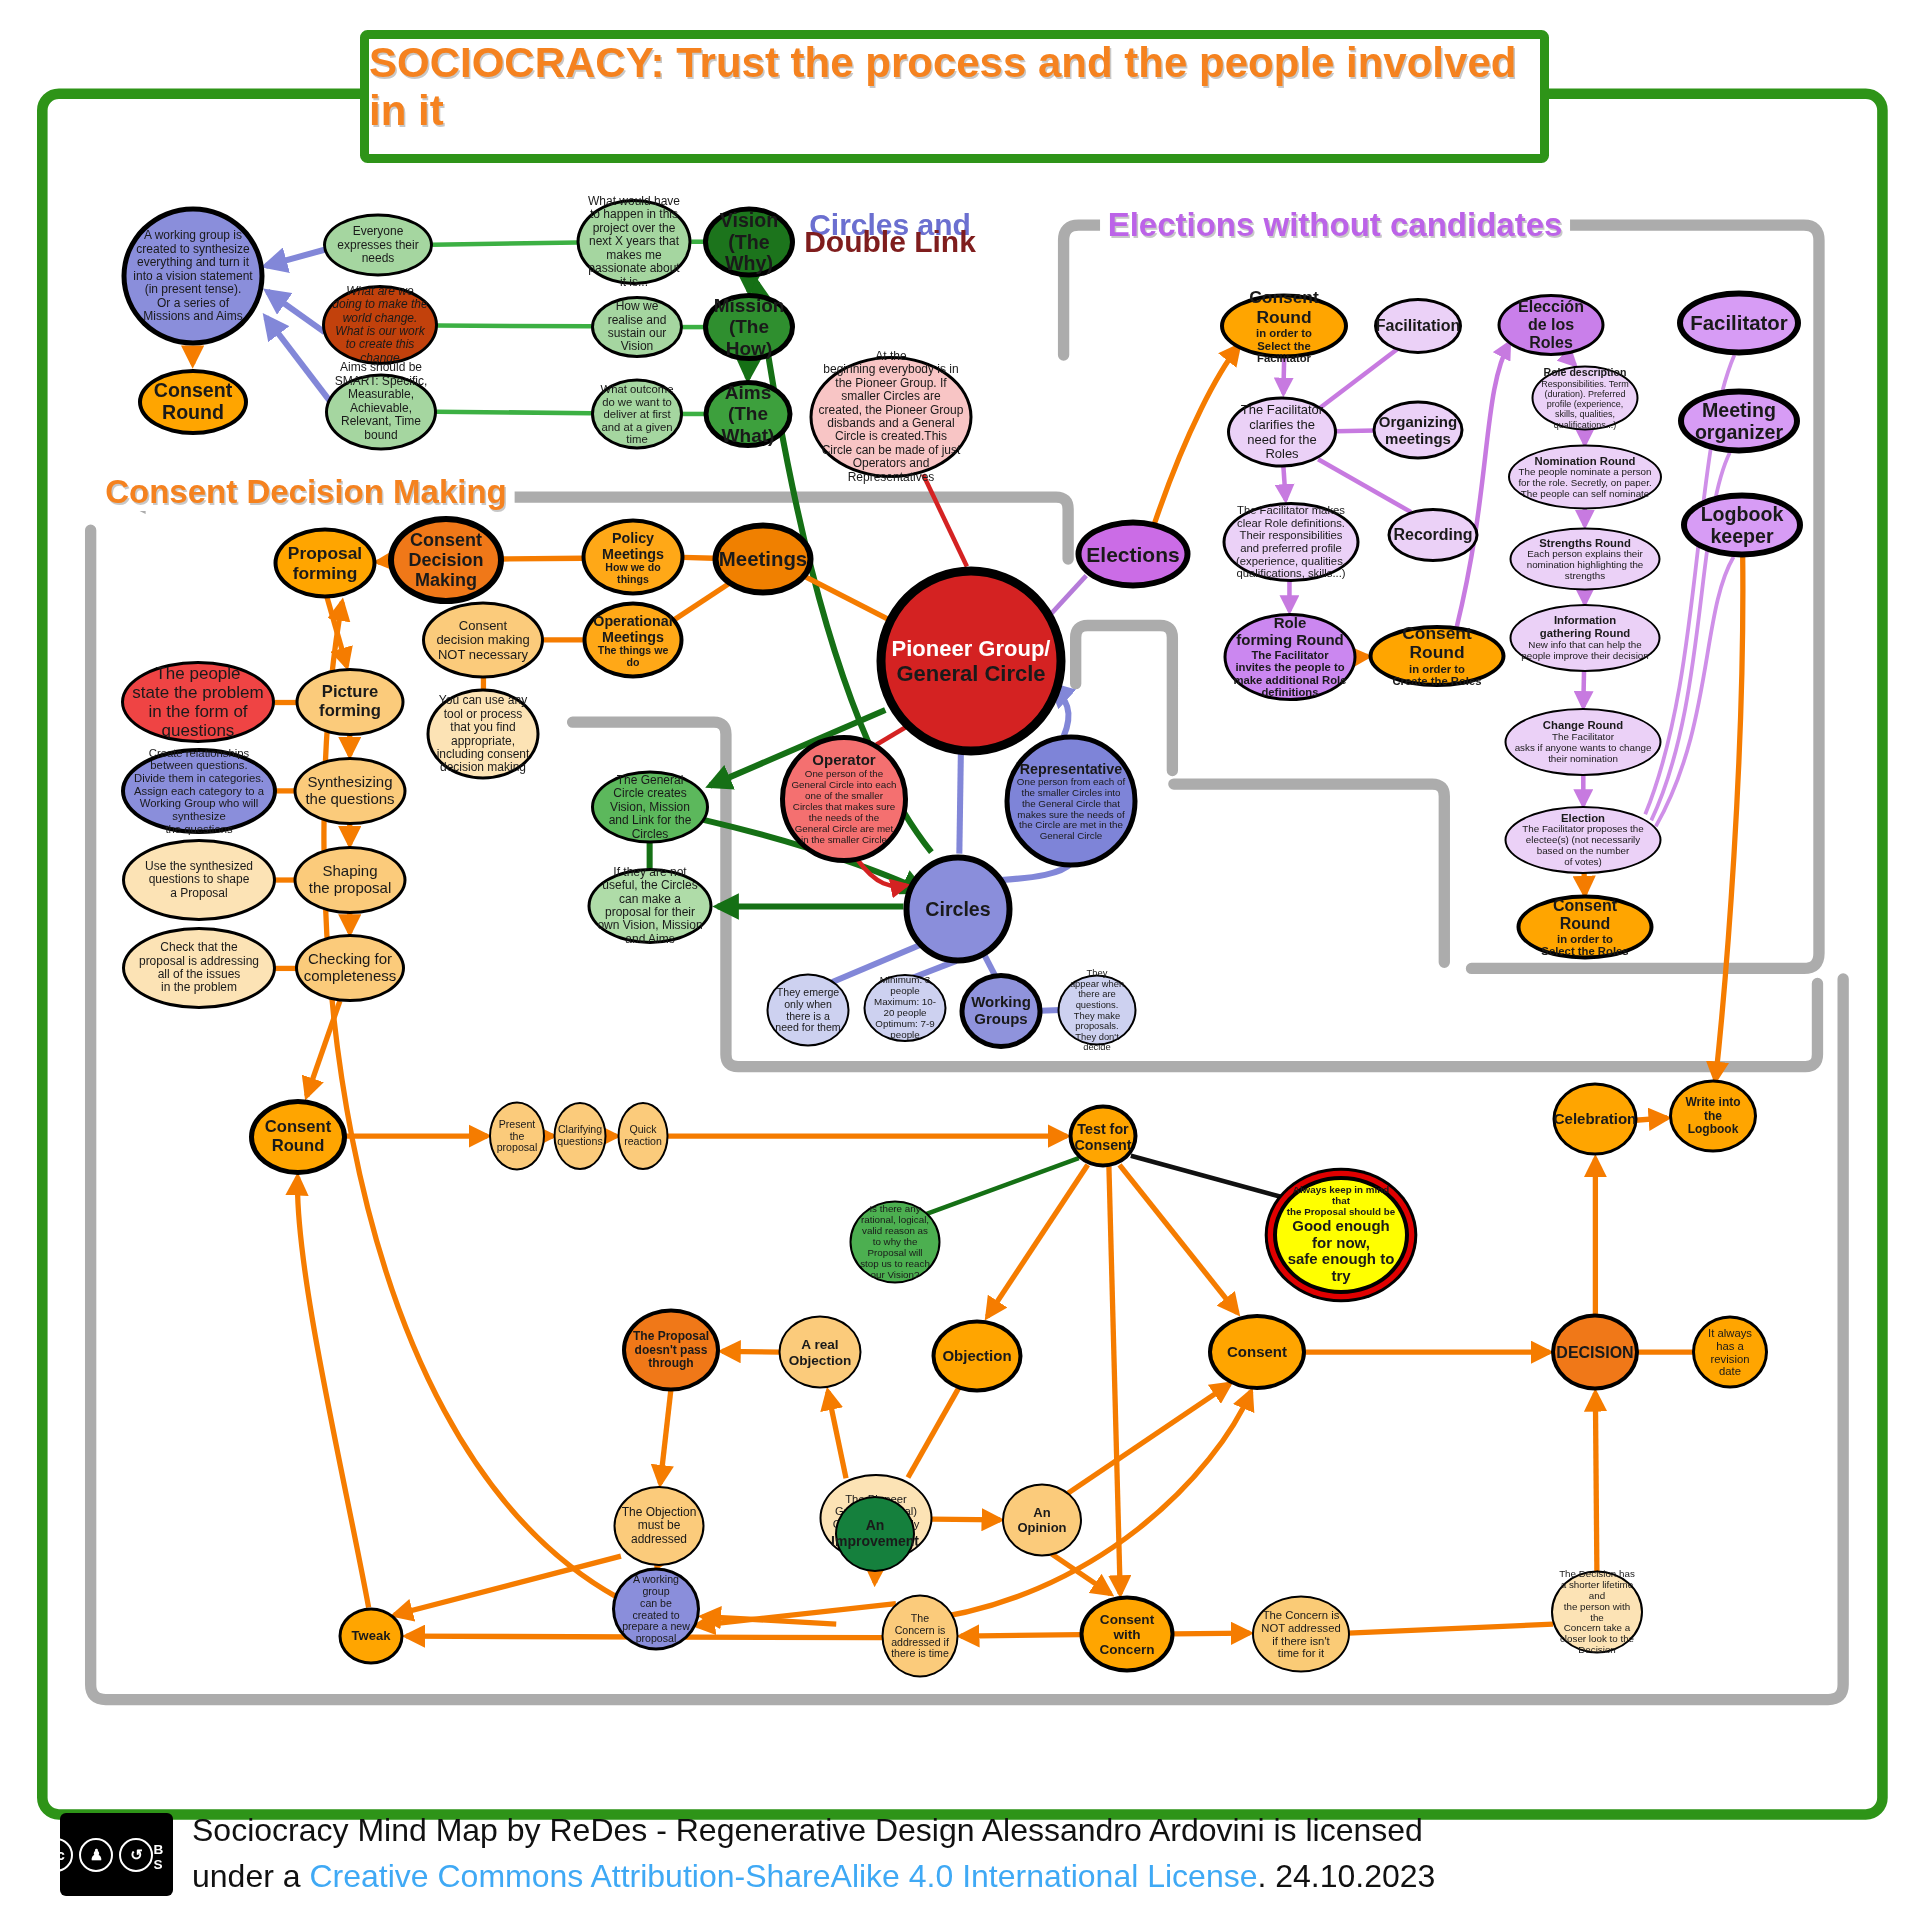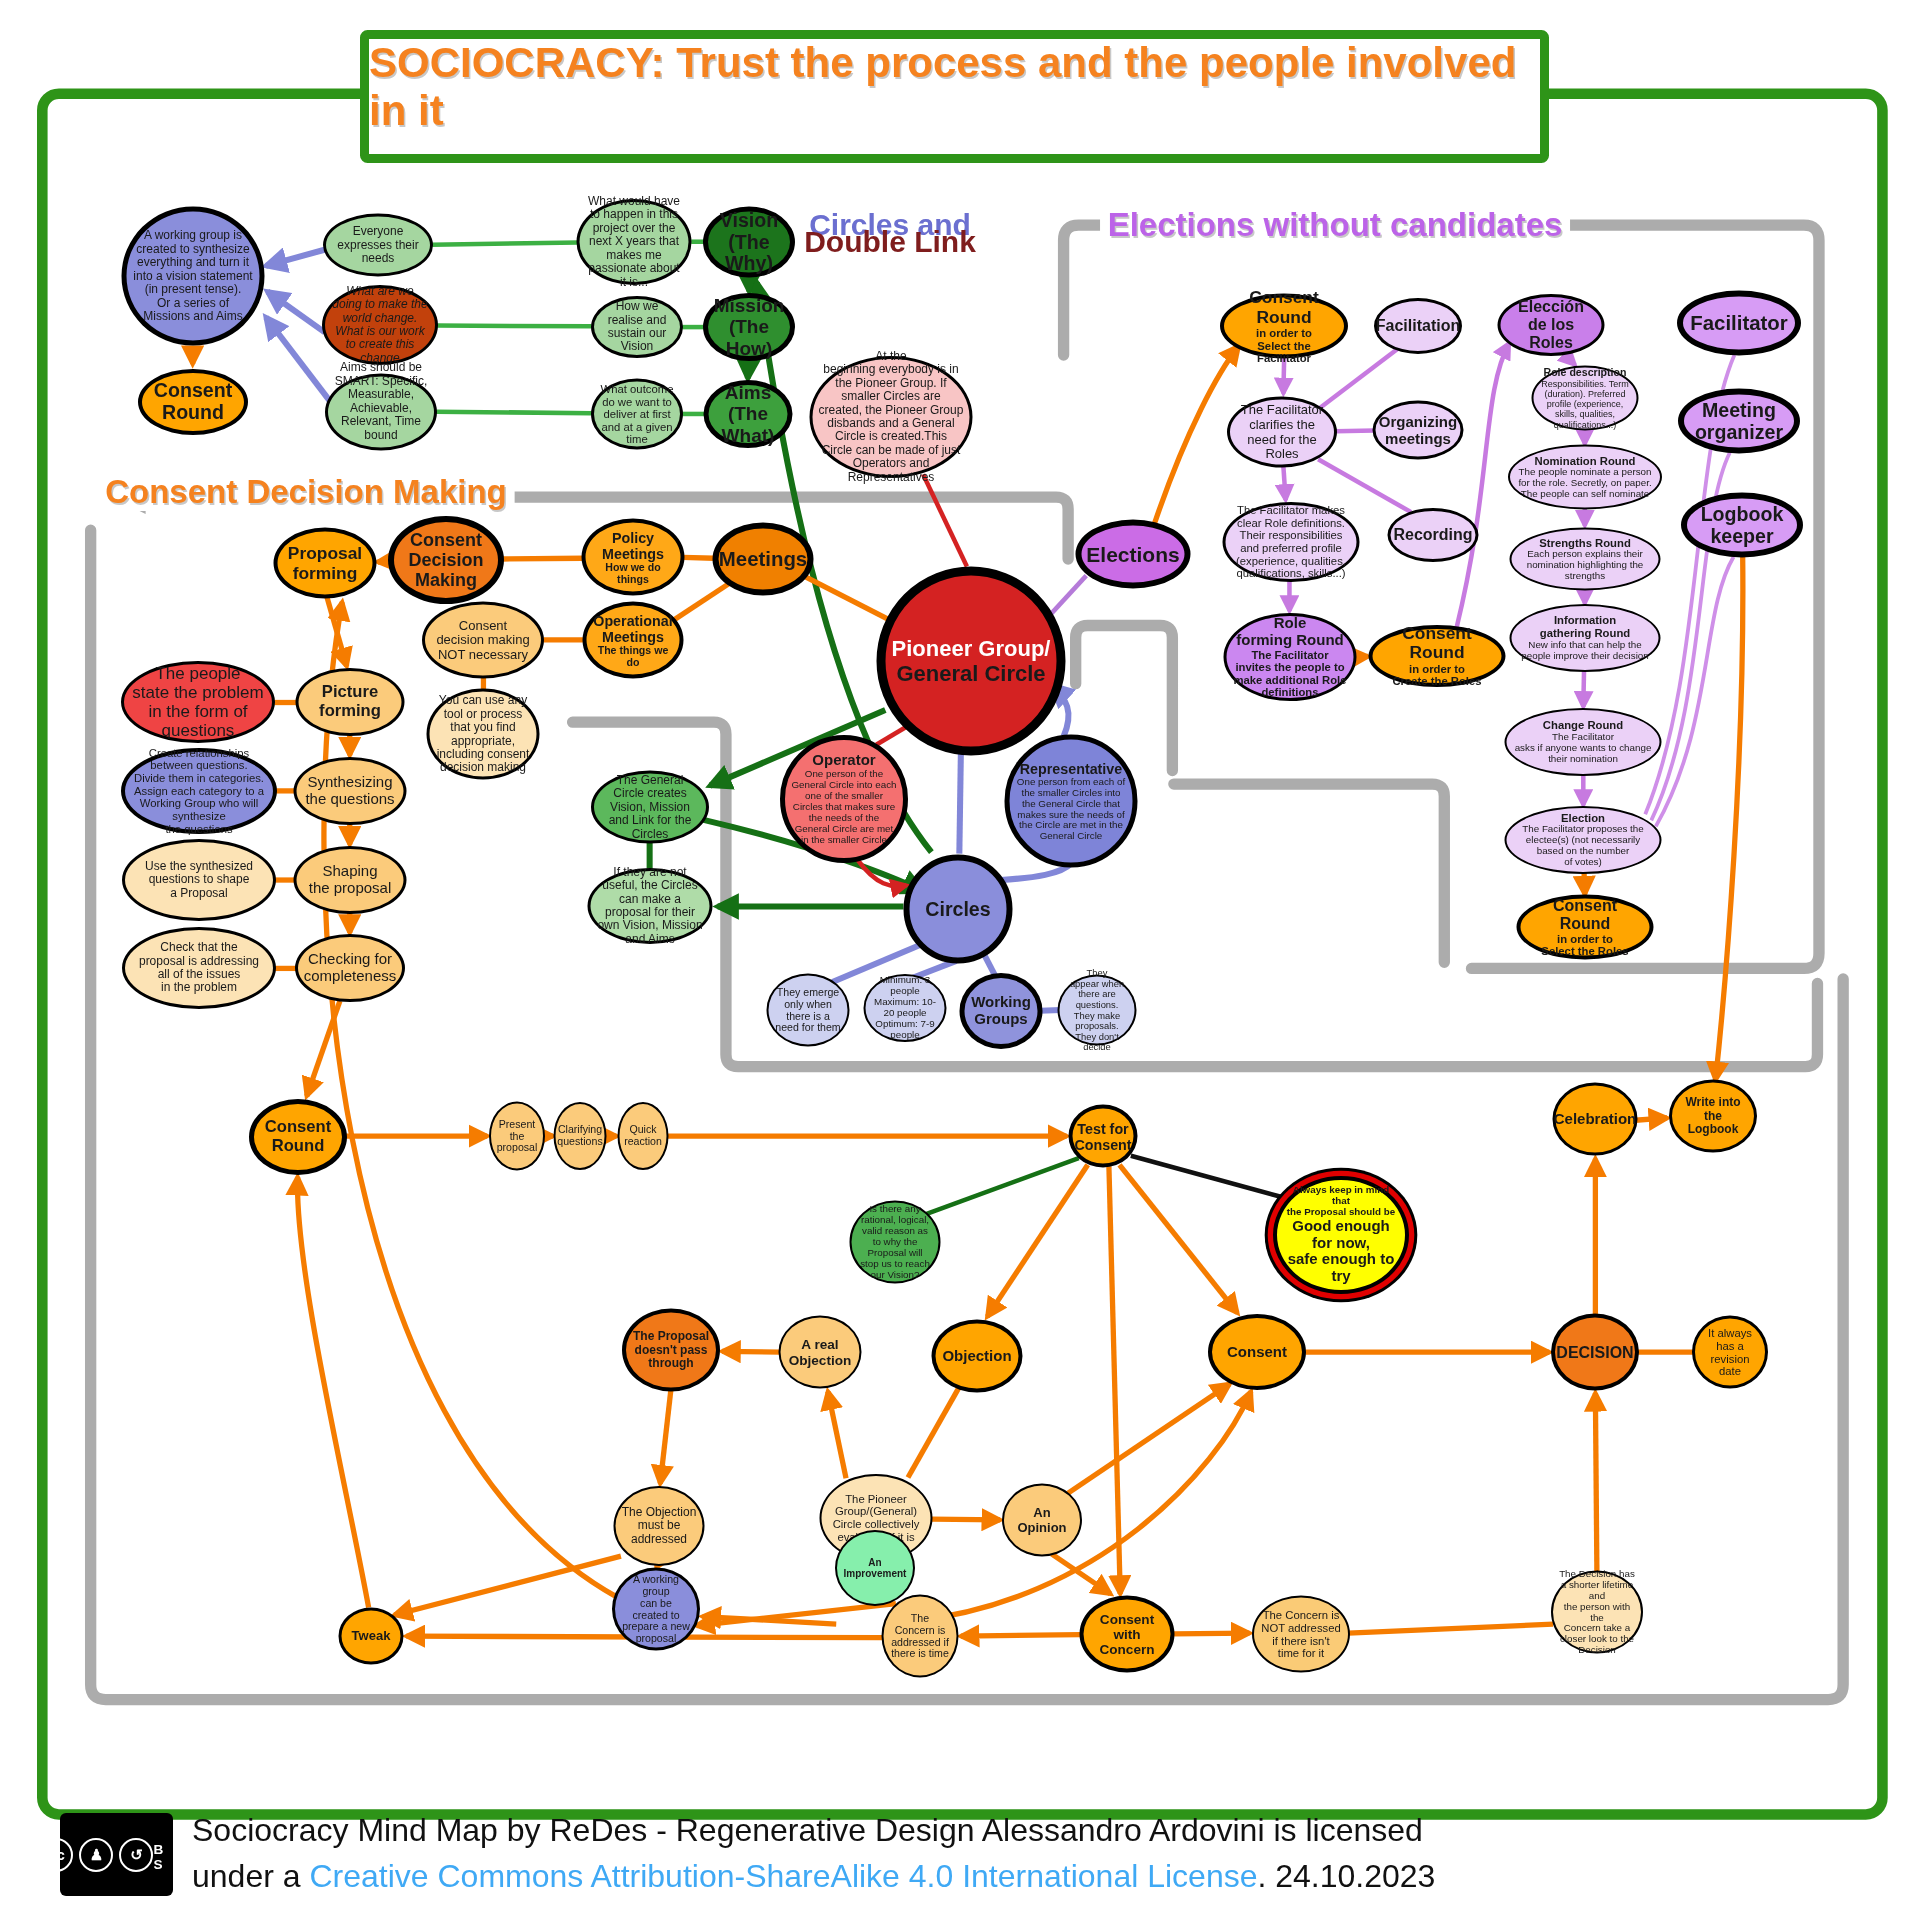--- a/index.html
+++ b/index.html
@@ -483,21 +483,21 @@
 must be
 addressed</span>
     </div>
   <div class="node" style="left:876px;top:1518px;width:113px;height:88px;background:#FCE3B5;border-width:2.3px;font-size:11.3px;">
       <span class="sub">The Pioneer Group/(General) Circle collectively
 evaluates if it is</span>
     </div>
   <div class="node" style="left:1042px;top:1520px;width:80px;height:73px;background:#FBCB7B;border-width:2.3px;font-size:13px;">
       <span class="t">An Opinion</span>
     </div>
-  <div class="node" style="left:875px;top:1568px;width:80px;height:76px;background:#86efac;border-width:2.3px;font-size:10px;">
+  <div class="node" style="left:875px;top:1534px;width:80px;height:76px;background:#15803d;border-width:2.3px;font-size:14px;">
       <span class="t">An
 Improvement</span>
     </div>
   <div class="node" style="left:656px;top:1609px;width:88px;height:83px;background:#8A8EDB;border-width:3.8px;font-size:10.6px;">
       <span class="sub">A working group
 can be created to
 prepare a new
 proposal</span>
     </div>
   <div class="node" style="left:371px;top:1636px;width:65px;height:57px;background:#FFA500;font-size:13px;">

